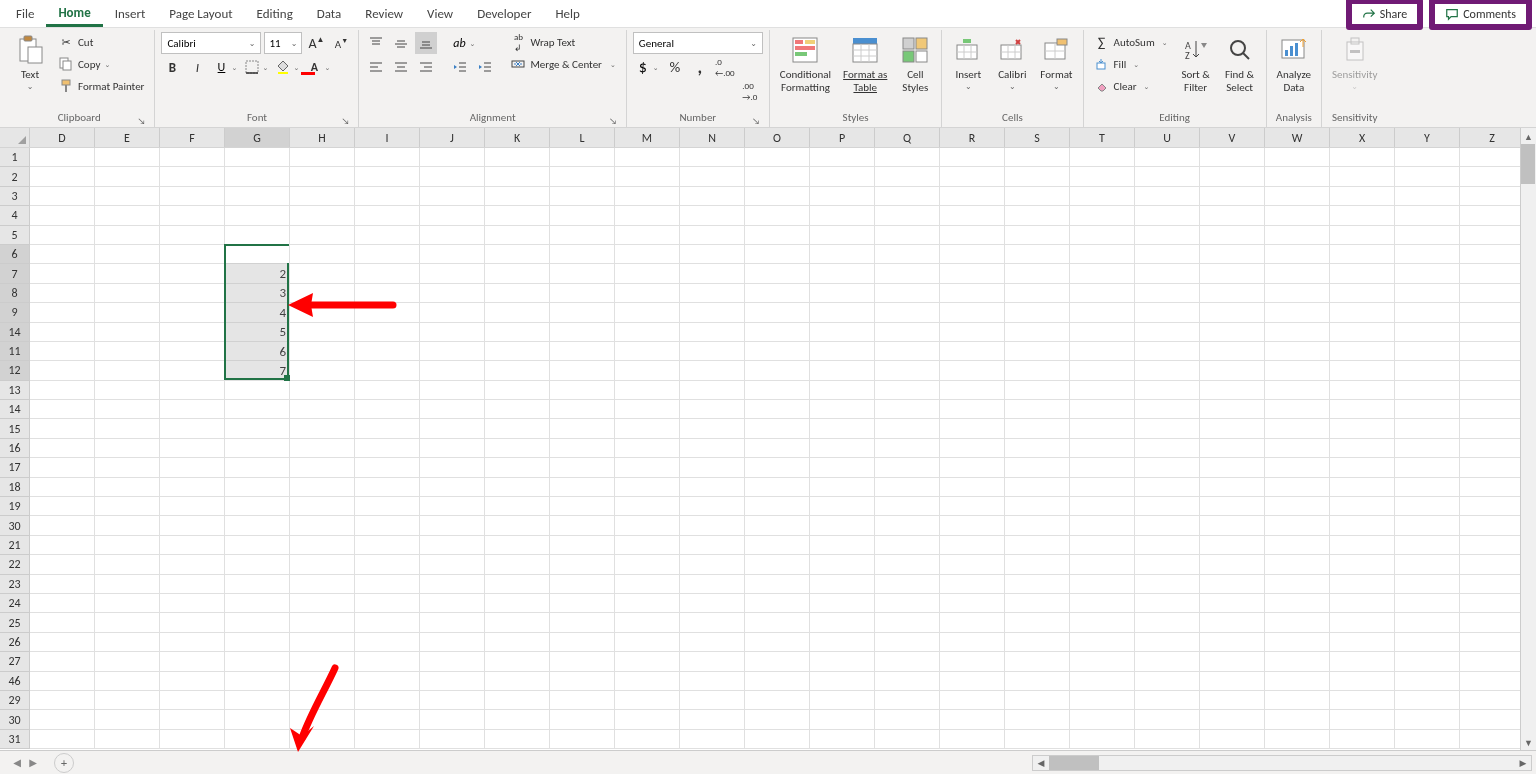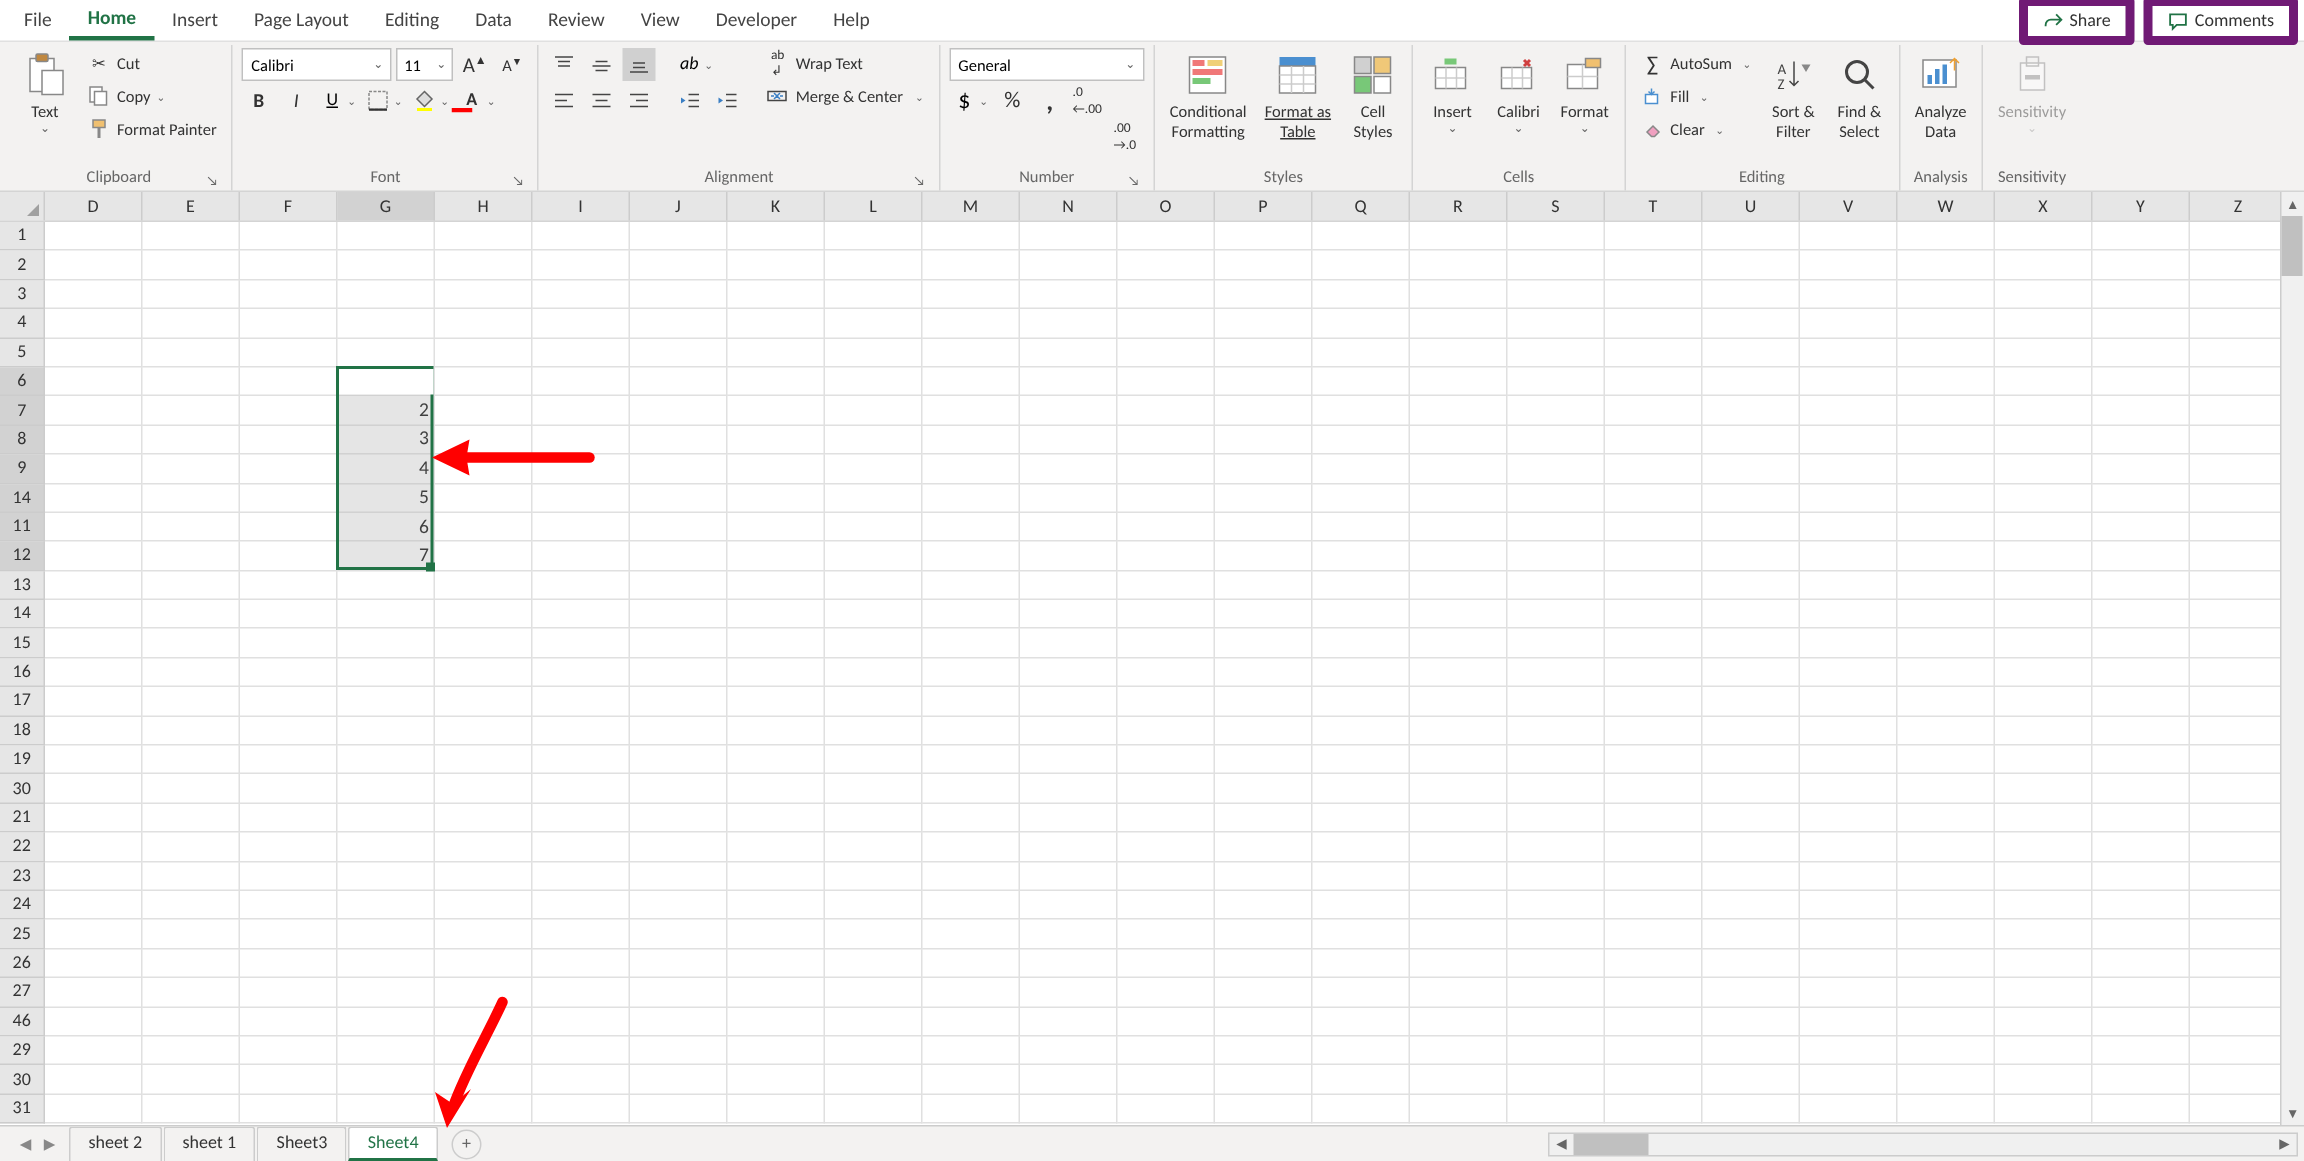--- a/index.html
+++ b/index.html
@@ -1395,26 +1395,20 @@
       <div class="thumb"></div>
     </div>
   <div class="arrow">▼</div>
 </div>
 
 <div class="sheettabs">
   <div class="sheetnav">
     <div class="navbtn">◀</div>
     <div class="navbtn">▶</div>
   </div>
-  <div id="sheet-tabs-container" style="display:flex;">
-      <div class="sheet-tab">sheet 2</div>
-      <div class="sheet-tab">sheet 1</div>
-      <div class="sheet-tab">Sheet3</div>
-      <div class="sheet-tab active">Sheet4</div>
-    </div>
   <div class="addsheet">+</div>
   <div class="spacer"></div>
   <div class="hscroll">
     <div class="arrow">◀</div>
     <div class="track">
         <div class="thumb"></div>
       </div>
     <div class="arrow">▶</div>
   </div>
 </div>

